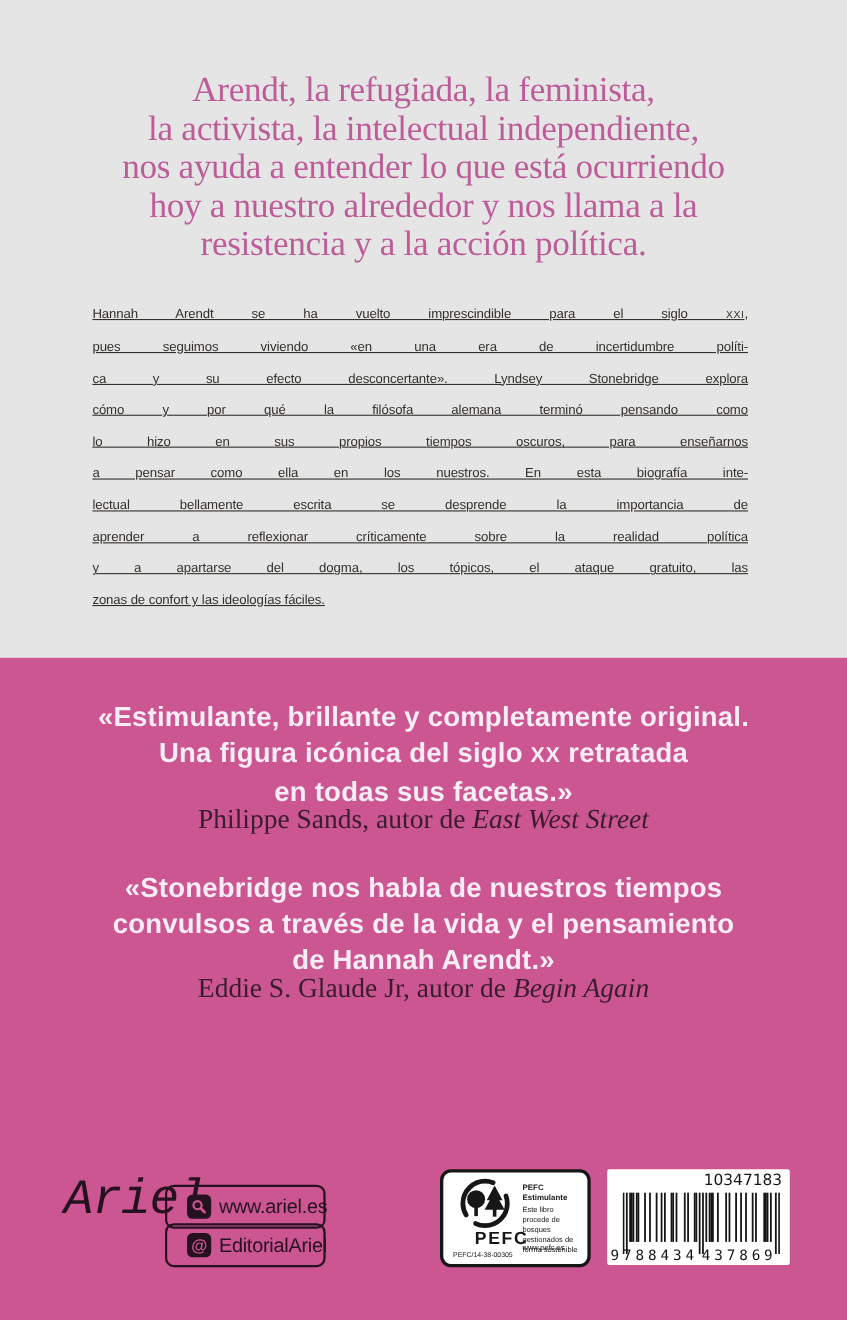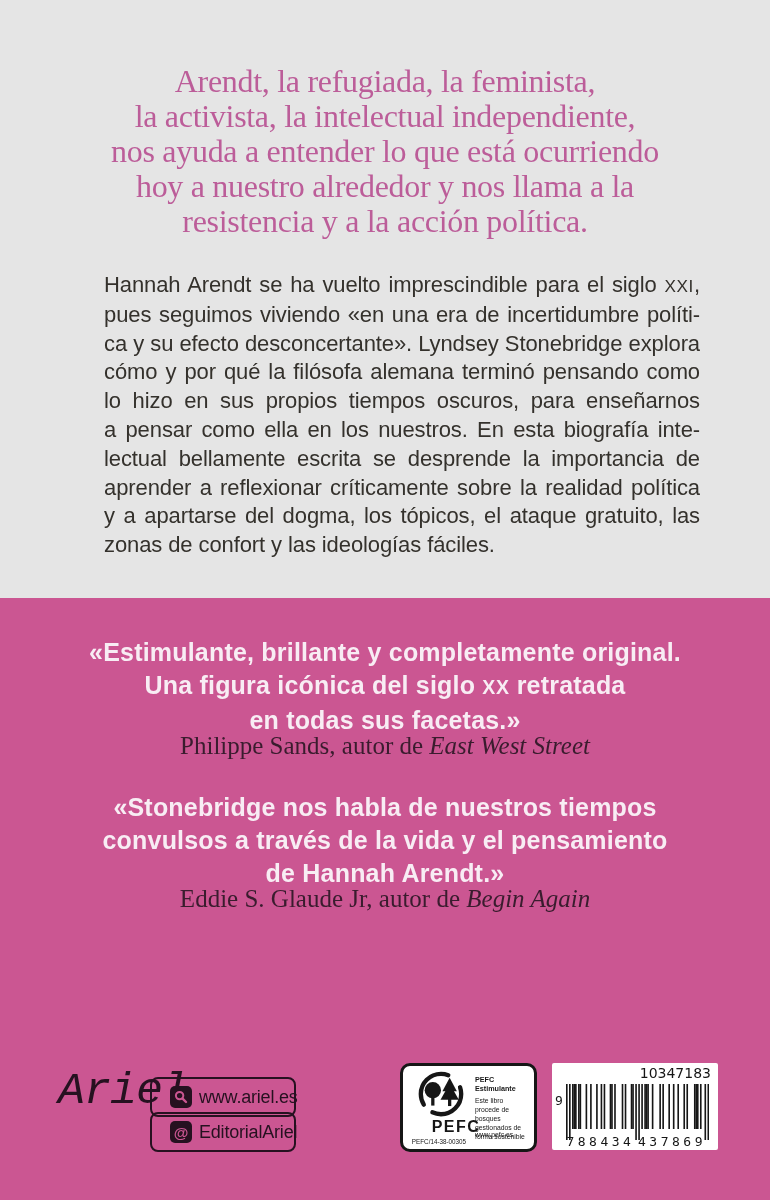--- a/index.html
+++ b/index.html
@@ -10,22 +10,22 @@
     font-family:"Liberation Sans", sans-serif;
   }
 
   
   .headline {
     position:absolute; top:64px; left:0; width:100%;
     text-align:center; font-family:"Liberation Serif", serif;
     font-size:32px; line-height:35px; color:#bc5d99; letter-spacing:-0.3px;
   }
   .synopsis {
-    position:absolute; top:271px; left:104px; width:596px;
-    font-size:22px; line-height:28.8px; letter-spacing:-0.1px; color:#34312c;
+    position:absolute; top:271px; left:84px; width:596px;
+    font-size:12px; line-height:28.8px; letter-spacing:-0.1px; color:#34312c;text-decoration:underline;
   }
   .jline { text-align:justify; text-align-last:justify; }
   .lastline { text-align:left; }
   .sc { font-size:0.78em; letter-spacing:0.6px; }
 
   
   .bottom {
     position:absolute; top:598px; left:0; width:100%; height:602px;
     background:#cb5692;
   }
@@ -88,21 +88,21 @@
     position:absolute; top:2px; right:7px; font-size:14px;
     font-family:"DejaVu Sans", sans-serif;
   }
   .bc-bars { position:absolute; left:14px; right:9px; top:21px; height:56px; }
   .bc-bars svg { width:100%; height:100%; display:block; }
   .bc-digits {
     position:absolute; left:3px; right:12px; bottom:1px;
     display:flex; justify-content:space-between;
     font-family:"DejaVu Sans Mono", monospace; font-size:13px;
   }
-  .bc-digits .grp { letter-spacing:3.5px;margin-top:41px; }
+  .bc-digits .grp { letter-spacing:3.5px; }
 </style>
 </head>
 <body>
 
 <div class="page">
 
   <div class="headline">
     <div>Arendt, la refugiada, la feminista,</div>
     <div>la activista, la intelectual independiente,</div>
     <div>nos ayuda a entender lo que está ocurriendo</div>

